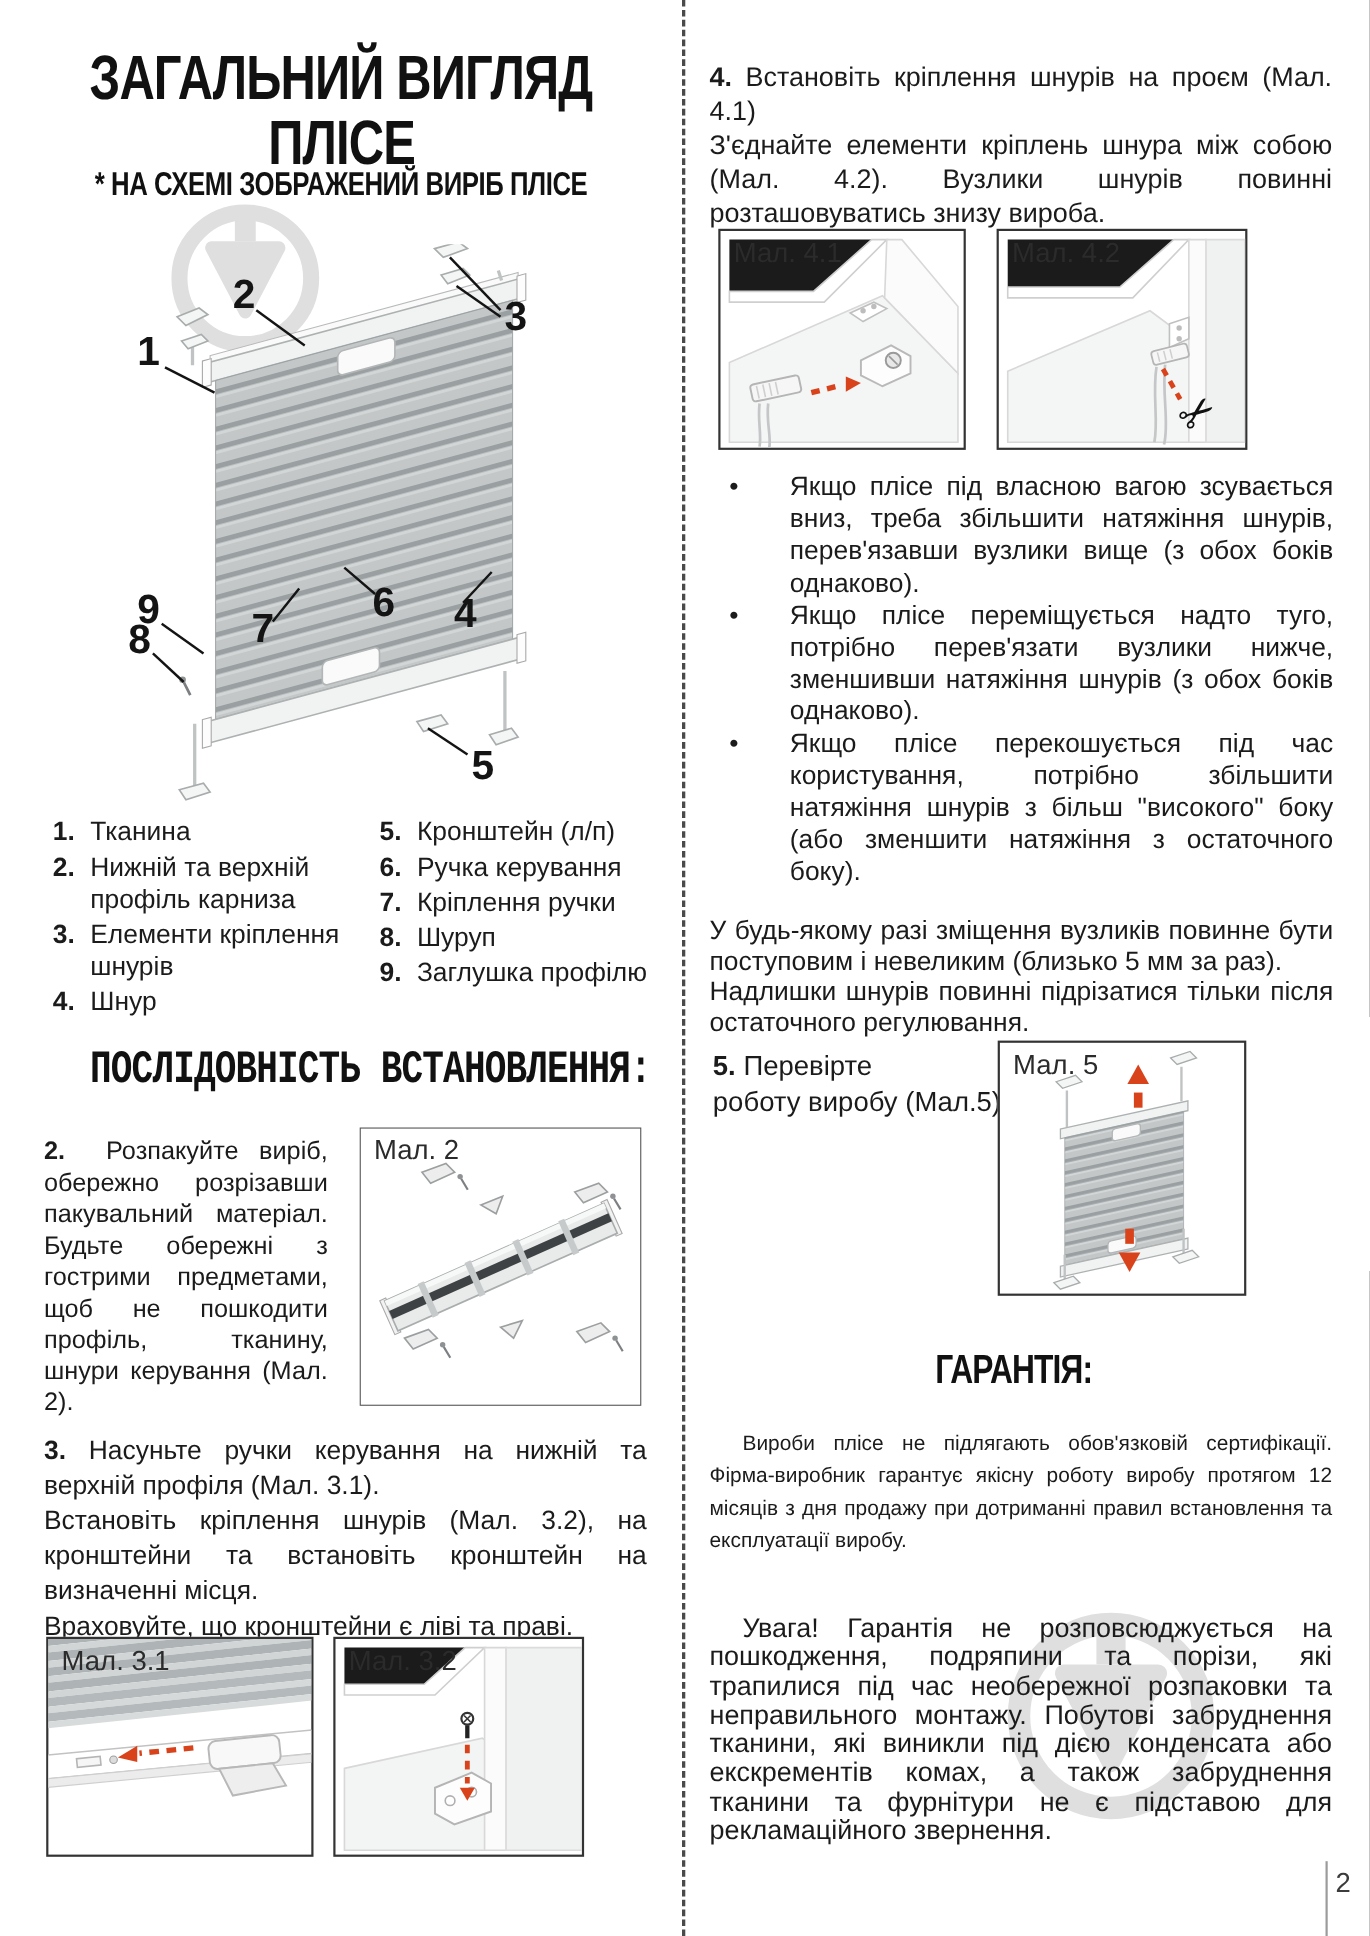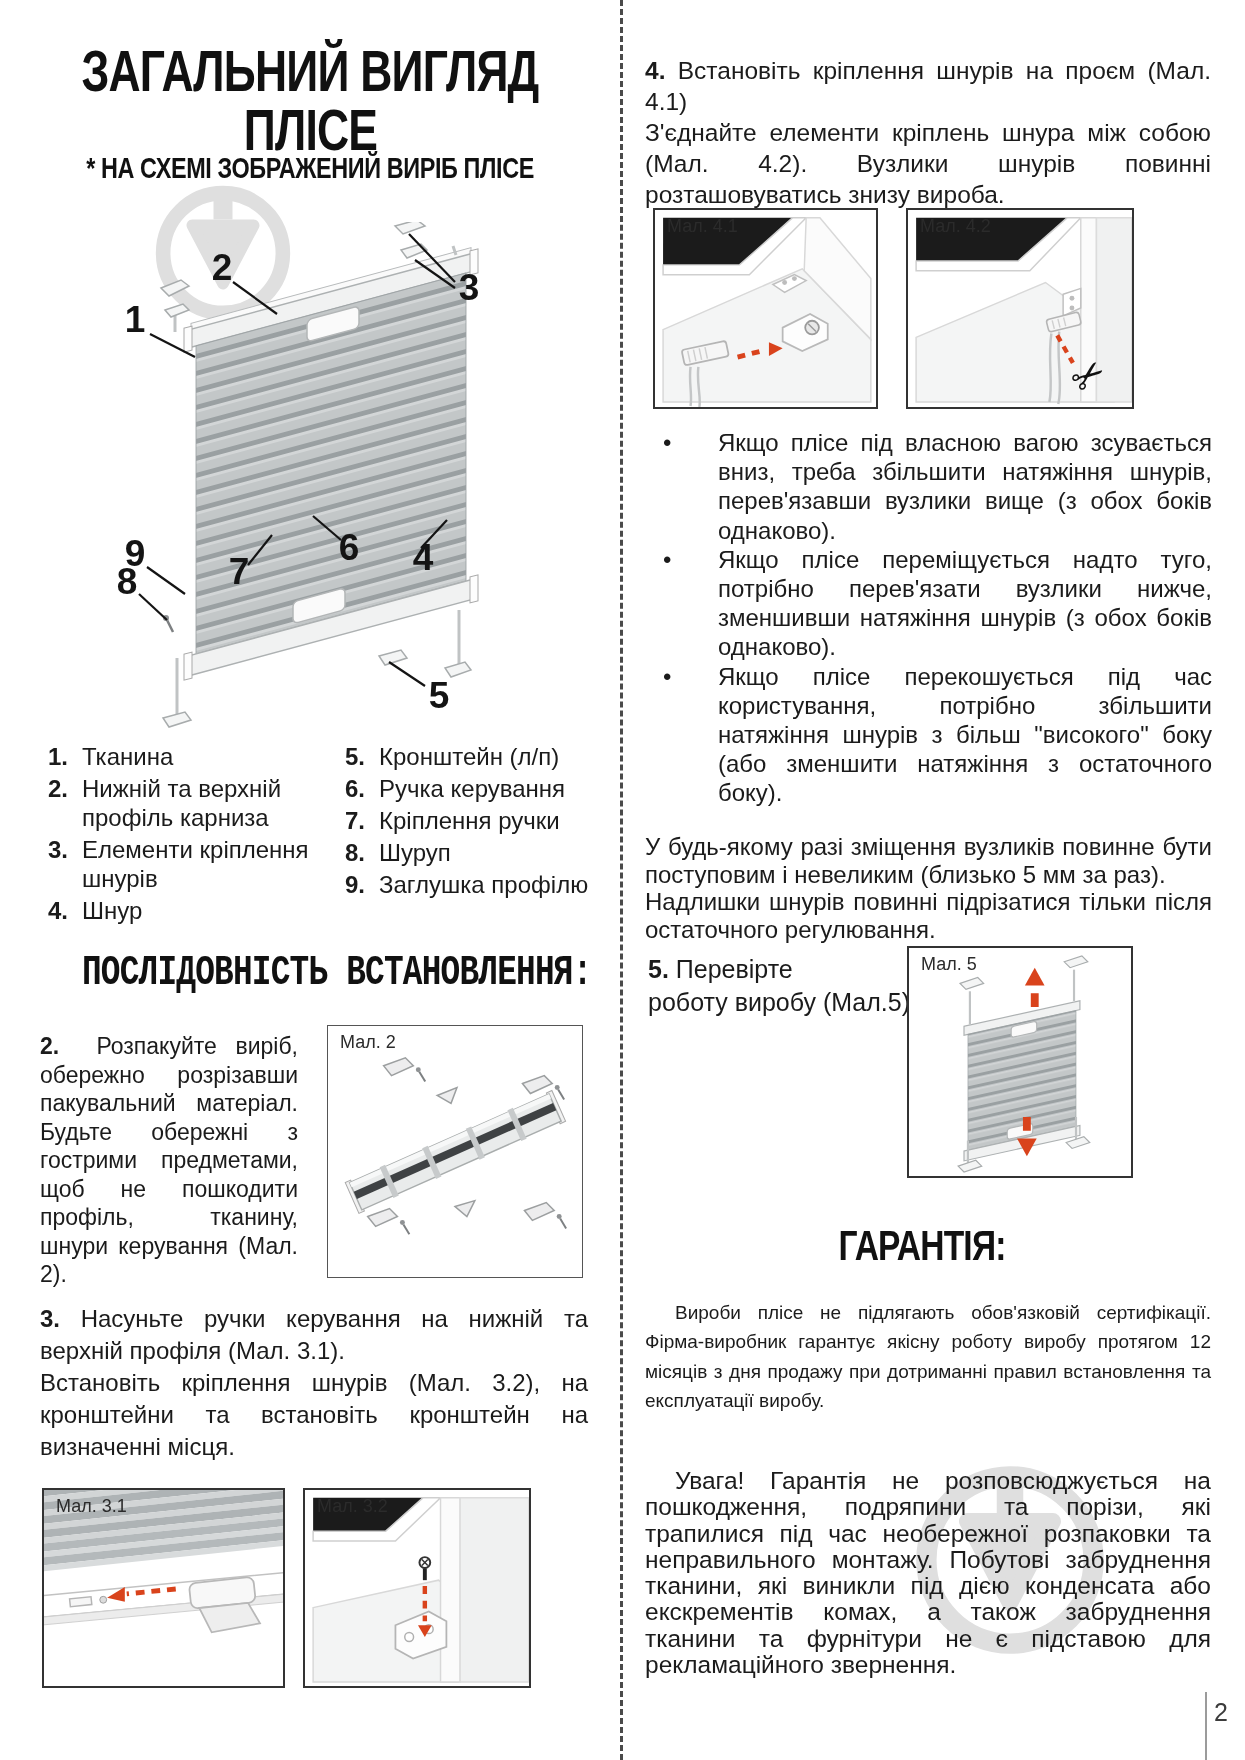--- a/index.html
+++ b/index.html
@@ -3,37 +3,37 @@
 <meta charset="utf-8">
 <style>
   html,body{margin:0;padding:0;background:#9a9a9a;}
   .page{position:relative;width:1245px;height:1760px;background:#ffffff;margin:0 auto;
         font-family:"Liberation Sans",sans-serif;color:#1b1b1b;overflow:hidden;}
   .abs{position:absolute;}
   .cond{display:inline-block;transform:scaleX(0.78);transform-origin:center;white-space:nowrap;}
   .bigtitle .tl{text-align:center;font-weight:bold;font-size:57px;line-height:59px;letter-spacing:-1px;color:#111;}
   .subtitle .tl{text-align:center;font-weight:bold;font-size:30px;line-height:35px;letter-spacing:-0.5px;color:#111;}
   .sectitle{text-align:center;font-weight:bold;font-size:42px;line-height:46px;letter-spacing:-1px;color:#111;}
-  .wtitle{text-align:center;font-weight:bold;font-size:43px;line-height:50px;letter-spacing:-1px;color:#111;}
+  .wtitle{text-align:center;font-weight:bold;font-size:37px;line-height:50px;letter-spacing:-1px;color:#111;}
   .body{font-size:23px;line-height:28.5px;margin:0;}
   .body2{font-size:24px;line-height:32px;margin:0;}
   .rbody{font-size:24.5px;line-height:31px;margin:0;}
   .jtext{text-align:justify;}
   .legend{font-size:24px;line-height:29px;}
   .litem{display:flex;margin-bottom:3px;}
   .litem b{width:34px;flex:none;}
   .bullets{font-size:24px;line-height:29.2px;}
   .brow{display:flex;}
   .bdot{width:73px;flex:none;padding-left:18px;box-sizing:border-box;}
   .btxt{flex:1;text-align:justify;}
   .notes{font-size:24px;line-height:27.5px;}
   .wpar{font-size:19px;line-height:29.4px;margin:0;text-indent:30px;}
   .wpar2{font-size:24.5px;line-height:26.3px;margin:0;text-indent:30px;}
   .fig{position:absolute;border:2px solid #333;background:#fff;box-sizing:border-box;}
-  .figlabel{position:absolute;top:6px;left:12px;font-size:18px;color:#2b2b2b;z-index:2;}
+  .figlabel{position:absolute;top:6px;left:12px;font-size:25px;color:#2b2b2b;z-index:2;}
   .fig svg{position:absolute;left:0;top:0;width:100%;height:100%;}
   .divider{position:absolute;left:620px;top:0;height:1760px;width:0;border-left:3px dashed #4a4a4a;}
   .pageline{position:absolute;left:1205px;top:1692px;width:2px;height:68px;background:#9b9b9b;}
   .pagenum{position:absolute;left:1214px;top:1698px;font-size:25px;color:#3c3c3c;}
   .wm{position:absolute;z-index:0;}
   .content{position:relative;z-index:1;}
   .callout{font-size:37px;font-weight:bold;fill:#141414;}
 </style>
 </head>
 <body>
@@ -211,20 +211,21 @@
             <circle cx="75" cy="198" r="2.5" fill="#8f9294" stroke="none"></circle>
           <line x1="234" y1="194" x2="240" y2="204"></line>
             <circle cx="233" cy="192" r="2.5" fill="#8f9294" stroke="none"></circle>
         </g>
       </svg>
     </div>
 
     <div class="abs" style="left:40px;top:1303px;width:548px;">
       <p class="body2 jtext"><b>3.</b>&nbsp;<span>Насуньте ручки керування на нижній та верхній профіля (Мал. 3.1).</span></p>
       <p class="body2 jtext"><span>Встановіть кріплення шнурів (Мал. 3.2), на кронштейни та встановіть кронштейн на визначенні місця.</span></p>
+      <p class="body2 jtext"><span>Враховуйте, що кронштейни є ліві та праві.</span></p>
     </div>
 
     <div class="fig" style="left:42px;top:1488px;width:243px;height:200px;">
       <div class="figlabel">Мал. 3.1</div>
       <svg viewBox="0 0 243 200">
         <g transform="rotate(-6 120 40)">
           <rect x="-20" y="-14" width="300" height="8" fill="#aeb3b5"></rect>
             <rect x="-20" y="-6" width="300" height="6" fill="#d2d5d6"></rect>
           <rect x="-20" y="0" width="300" height="8" fill="#aeb3b5"></rect>
             <rect x="-20" y="8" width="300" height="6" fill="#d2d5d6"></rect>

